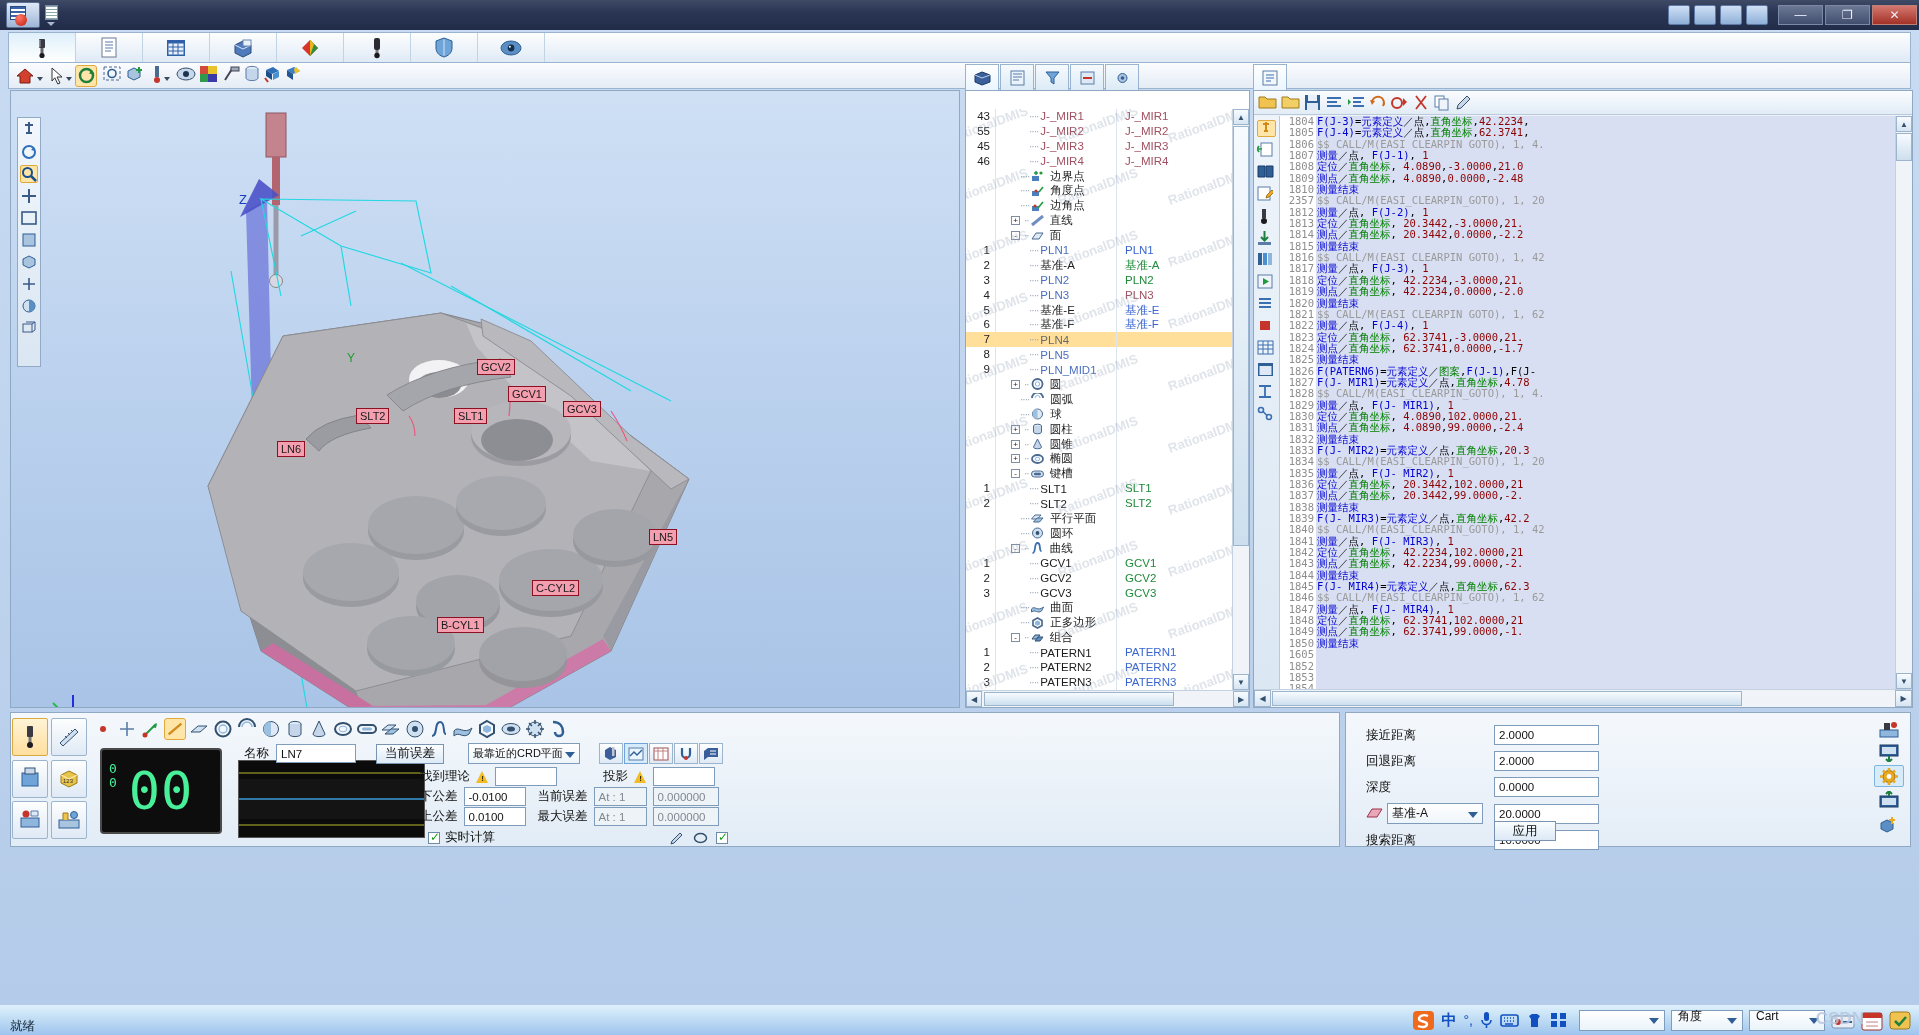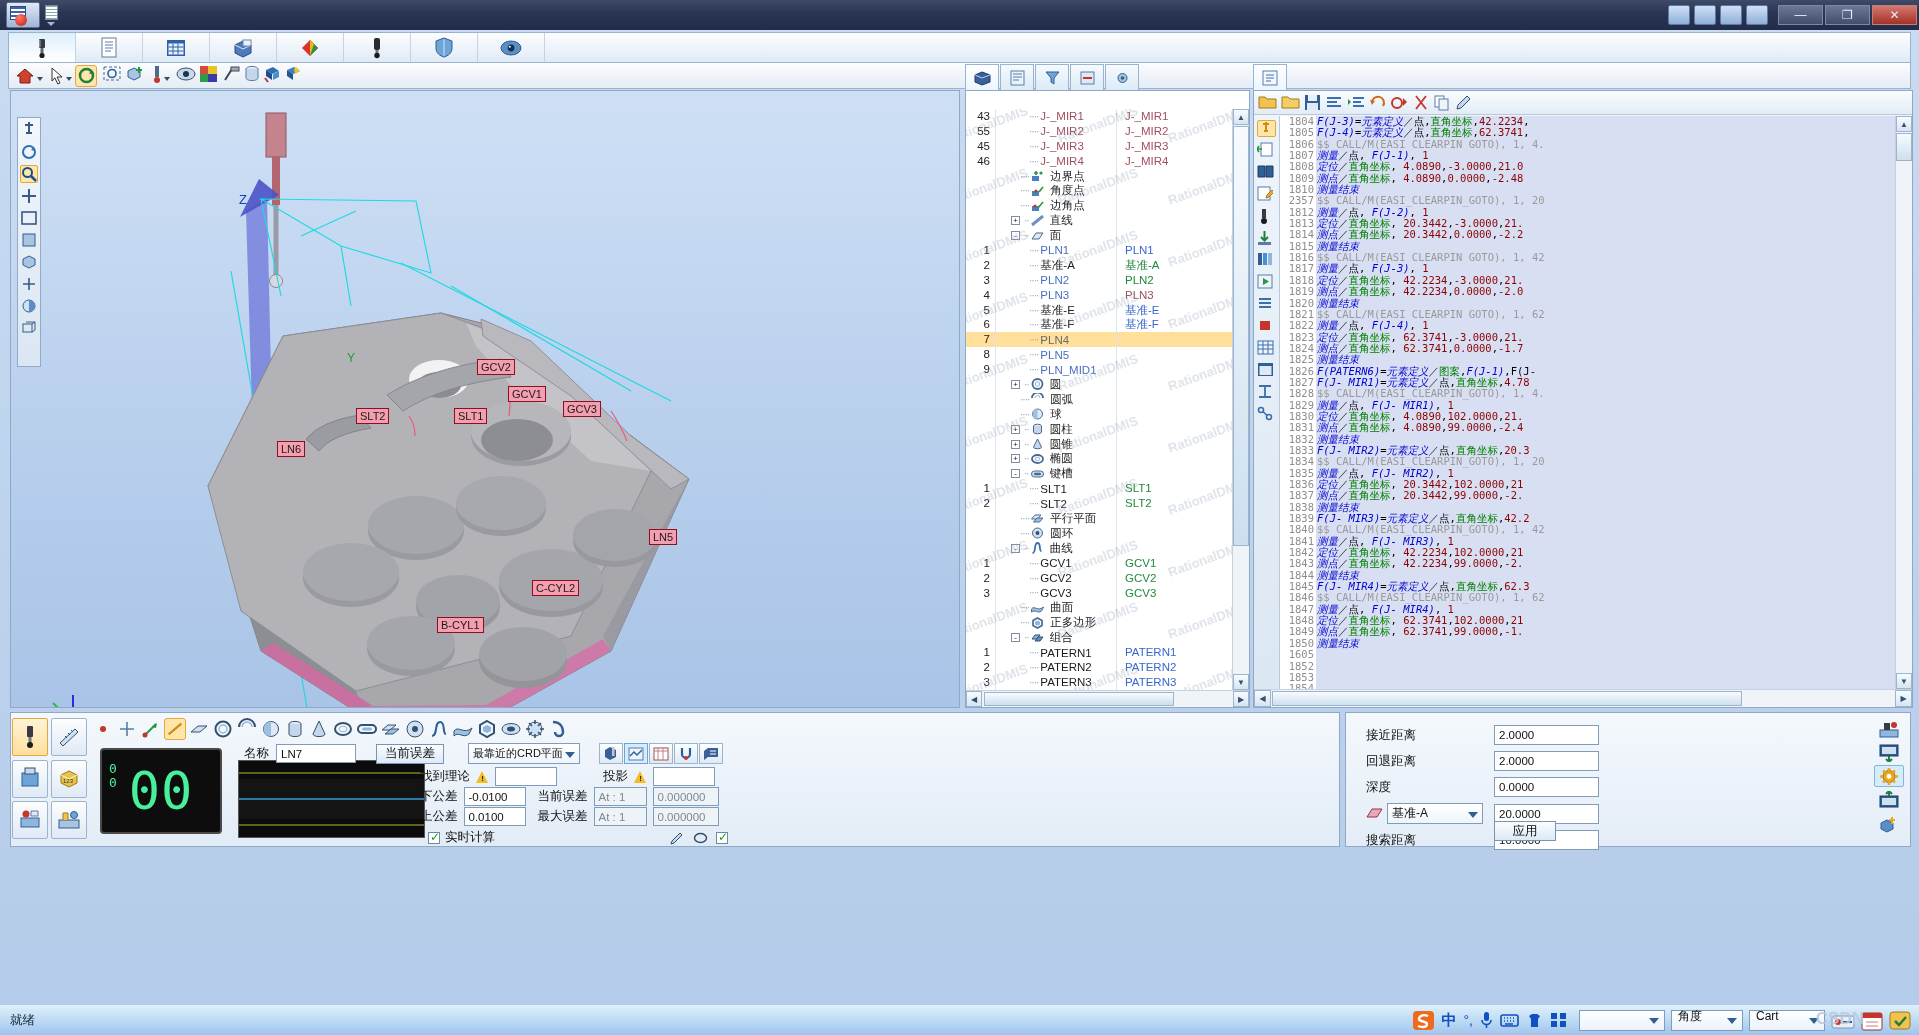--- a/index.html
+++ b/index.html
@@ -105,21 +105,21 @@
   #codeleftbar{ position:absolute;left:0;top:25px;width:26px;bottom:18px;
      background:linear-gradient(#eef4fa,#dbe7f3); border-right:1px solid #b9c9da;
      display:flex;flex-direction:column;align-items:center;padding-top:4px;gap:5px;}
   .clbtn{width:19px;height:17px;border-radius:2px;}
   .clbtn.sel{background:#ffe6a8;border:1px solid #e0a93c;}
   #codearea{ position:absolute;left:26px;top:25px;right:17px;bottom:18px;
      background:#fff;overflow:hidden; font-family:"DejaVu Sans Mono","Liberation Mono",monospace;}
   .cline{ height:11.35px; display:flex; font-size:10.5px; line-height:11.35px; white-space:nowrap;}
   .cnum{ width:36px;text-align:right;padding-right:2px;color:#8d8d8d;flex:none;}
   .ctext{ padding-left:1px; background:#d9dff2; flex:1; overflow:hidden;}
-  .k-blue{color:#0000d0;font-style:italic;} .k-green{color:#008000;} .k-red{color:#8b0000;}
+  .k-blue{color:#0000d0;} .k-green{color:#008000;} .k-red{color:#8b0000;}
   .k-gray{color:#9a9a9a;} .k-black{color:#000;}
   #codevscroll{position:absolute;right:0;top:25px;width:17px;bottom:18px;
      background:#f0f4f8;border-left:1px solid #c3d1e0;}
   #codehscroll{position:absolute;left:0;right:0;bottom:0;height:18px;
      background:#f0f4f8;border-top:1px solid #c3d1e0;}
   
   #bottompanel{ position:absolute;left:10px;top:682px;width:1330px;height:135px;
      background:linear-gradient(#f4f8fc,#e2ecf6); border:1px solid #8fa8c4;}
   #leftmodebar{ position:absolute;left:12px;top:688px;width:76px;height:122px;
      display:grid;grid-template-columns:36px 36px;gap:3px;}
@@ -156,21 +156,21 @@
      background:linear-gradient(#f4f8fc,#e4edf7); border:1px solid #8fa8c4;}
   #rp-grid{ position:absolute;left:20px;top:12px;display:grid;
      grid-template-columns:120px 110px; gap:6px 8px; align-items:center;}
   #rp-side{ position:absolute;right:4px;top:4px;width:34px;height:124px;
      display:flex;flex-direction:column;gap:2px;align-items:center;}
   .rsbtn{width:30px;height:22px;border-radius:2px;display:flex;align-items:center;justify-content:center;}
   .rsbtn.sel{background:#d6ecfb;border:1px solid #7fb6dd;}
   
   #statusbar{ position:absolute;left:0;top:1005px;width:1919px;height:30px;
      background:linear-gradient(to bottom,#dff0fb 0%,#c8e2f6 35%,#9fc4ee 100%);
-     display:flex;align-items:center;}
+     display:flex;align-items:flex-end;}
   #statustext{ margin-left:10px;font-size:12.5px;color:#102030;}
   #trayarea{ position:absolute;right:0;top:0;height:30px;display:flex;align-items:center;gap:6px;
      padding-right:8px;}
   .traysel{ height:21px;border:1px solid #7f9dbb;background:linear-gradient(#fff,#eaf3fb);
      font-size:12px;display:flex;align-items:center;padding:0 18px 8px 6px;color:#111;position:relative;}
   .traysel .car{position:absolute;right:5px;top:7px;width:0;height:0;
      border-left:5px solid transparent;border-right:5px solid transparent;border-top:6px solid #2f5f95;}
   .wm{ position:absolute;color:rgba(150,165,185,.30);font-weight:bold;font-size:13px;
      transform:rotate(-20deg); pointer-events:none; white-space:nowrap;}
   .csdn{position:absolute;right:55px;top:4px;color:#b9c8dd;font-size:17px;font-weight:bold;opacity:.85;}

